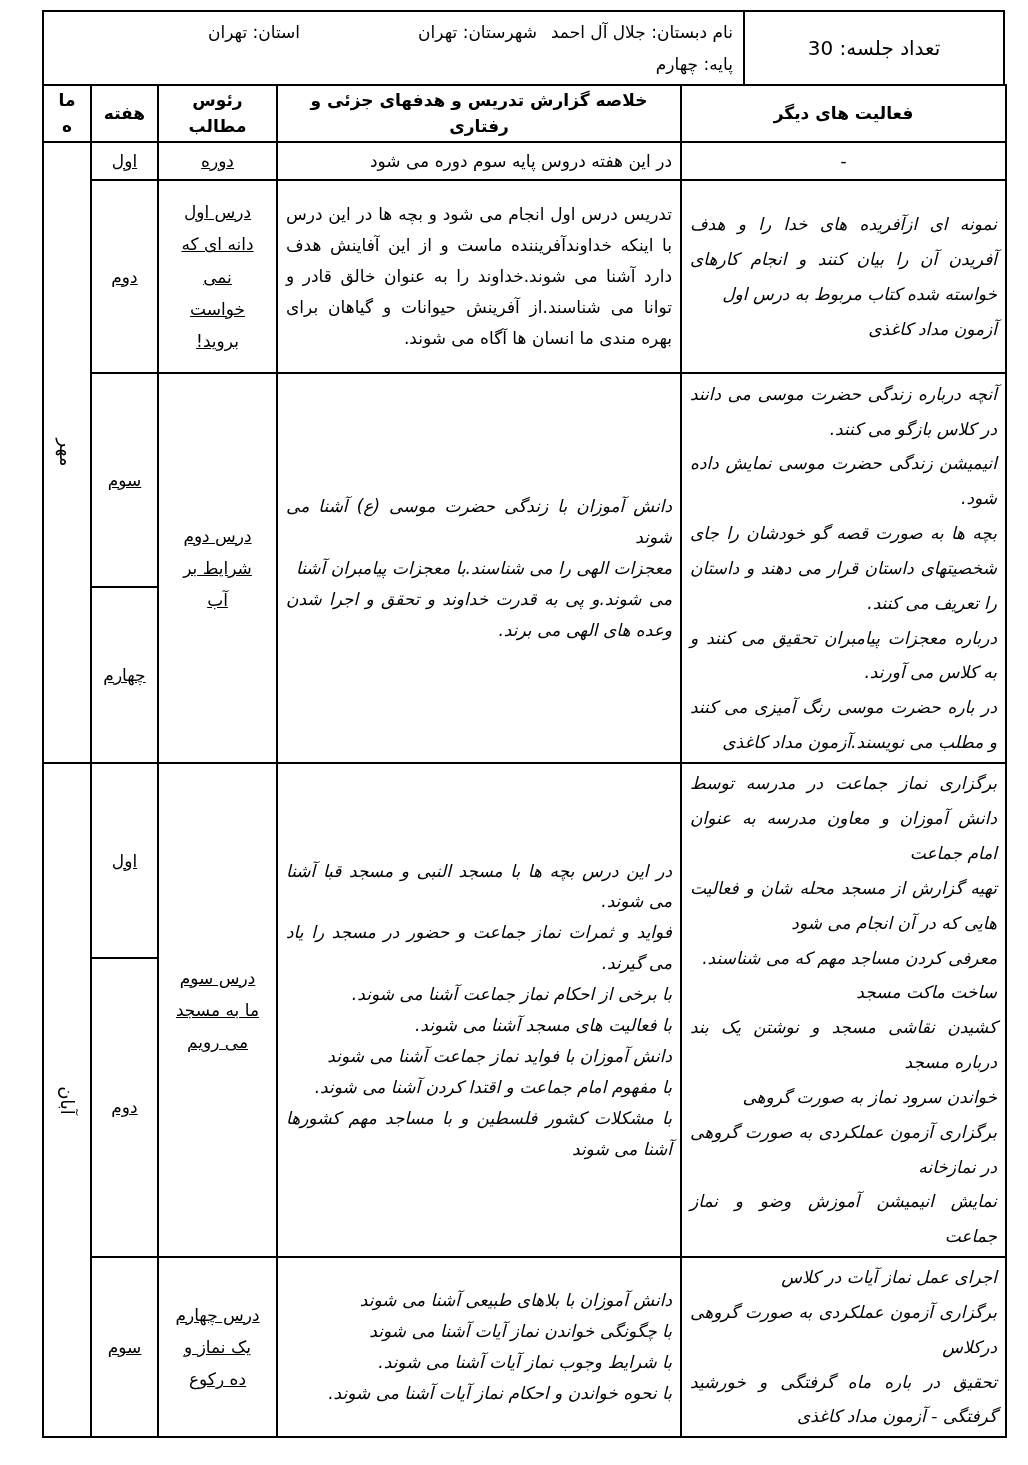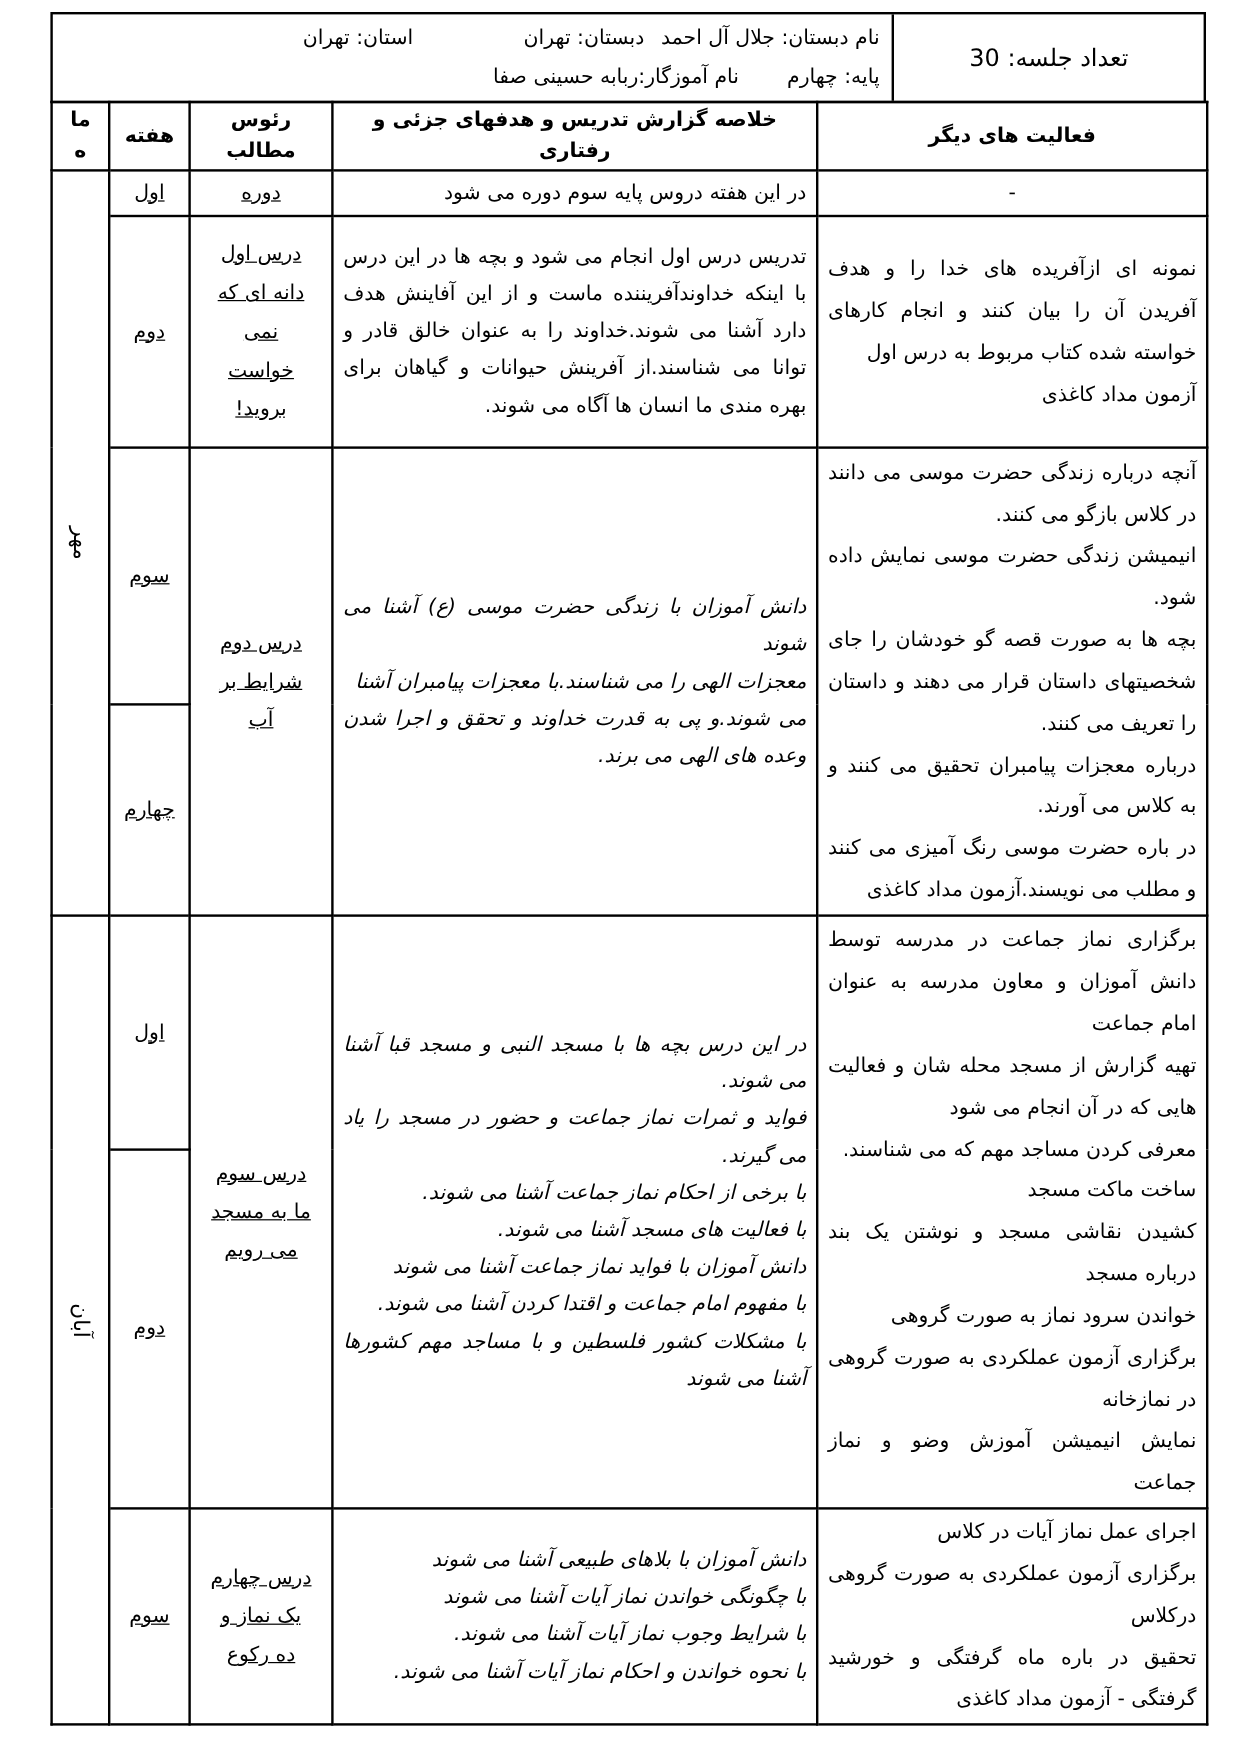--- a/index.html
+++ b/index.html
@@ -38,21 +38,21 @@
   }
   .info-line {
     display: flex;
     direction: rtl;
     align-items: baseline;
     column-gap: 14px;
     line-height: 32px;
     font-size: 17px;
     white-space: nowrap;
   }
-  .sp-province { margin-right: 78px; }
+  .sp-province { margin-right: 104px; }
   .sp-teacher  { margin-right: 26px; }
   .info-sessions {
     width: 260px;
     flex: 0 0 260px;
     border-left: 2px solid #000;
     direction: rtl;
     display: flex;
     align-items: center;
     justify-content: center;
     font-size: 20px;
@@ -101,41 +101,41 @@
   }
   td.c-summary {
     direction: rtl;
     text-align: justify;
     line-height: 1.82;
   }
   td.c-activities {
     direction: rtl;
     text-align: justify;
     line-height: 2.05;
+    font-style: italic;
   }
   td.v-top { vertical-align: top; }
   td.v-mid { vertical-align: middle; font-style: italic; }
   td.one-line { text-align: right; }
   td.dash-cell { text-align: center; direction: rtl; }
 </style>
 </head>
 <body>
 
 <div class="sheet">
 
   <div class="info-box">
     <div class="info-main">
       <div class="info-line">
         <span>نام دبستان: جلال آل احمد</span>
-        <span>دبستان: تهران</span>
+        <span>شهرستان: تهران</span>
         <span class="sp-province">استان: تهران</span>
       </div>
       <div class="info-line">
         <span>پایه: چهارم</span>
-        <span class="sp-teacher">نام آموزگار:ربابه حسینی صفا</span>
       </div>
     </div>
     <div class="info-sessions">تعداد جلسه: 30</div>
   </div>
 
   <table class="plan">
     <colgroup>
       <col style="width:48px">
       <col style="width:67px">
       <col style="width:119px">

